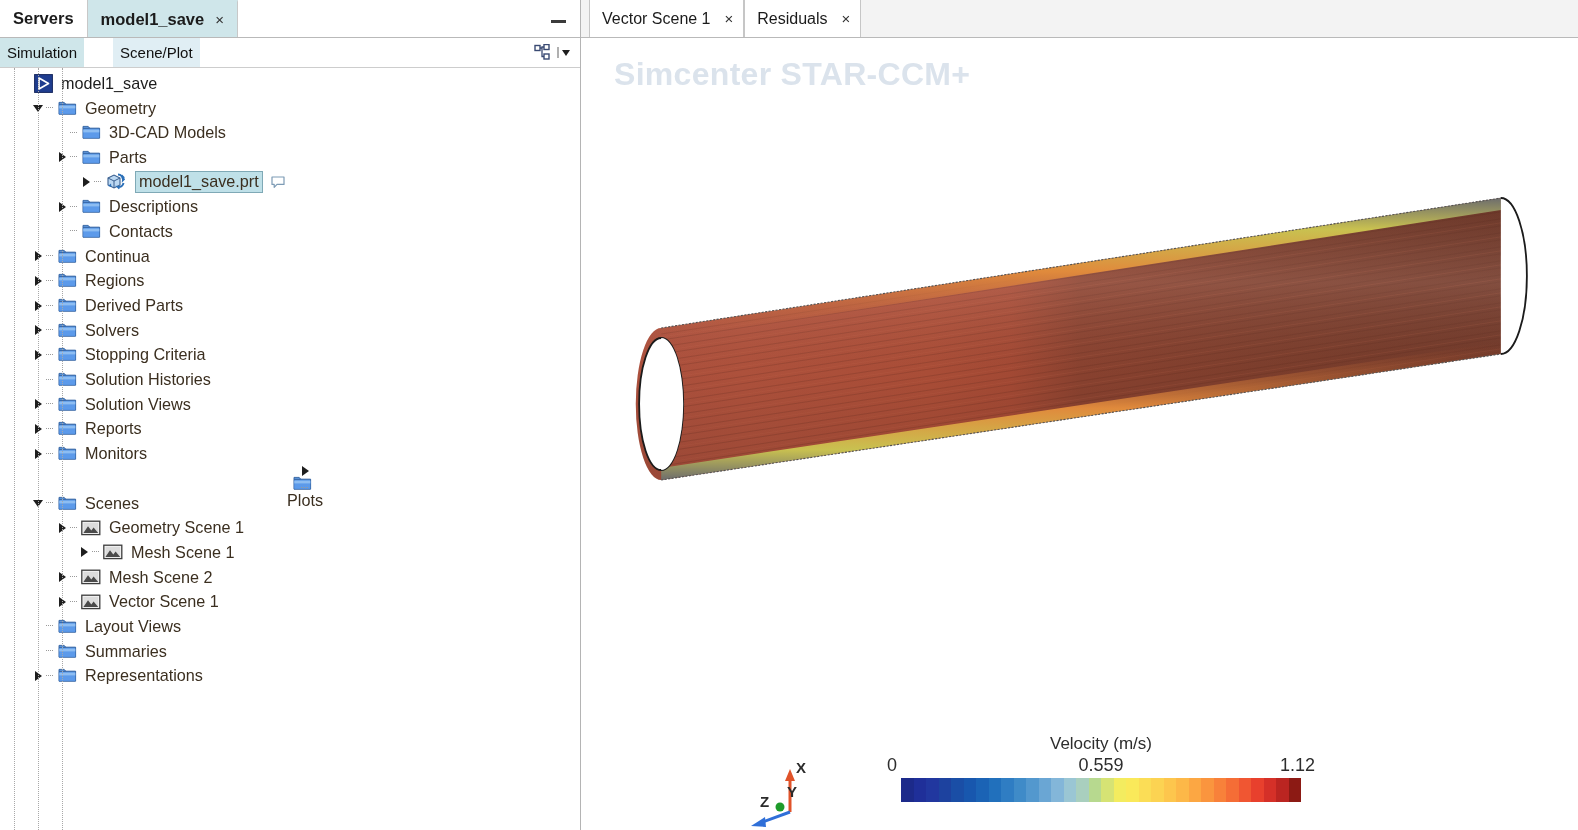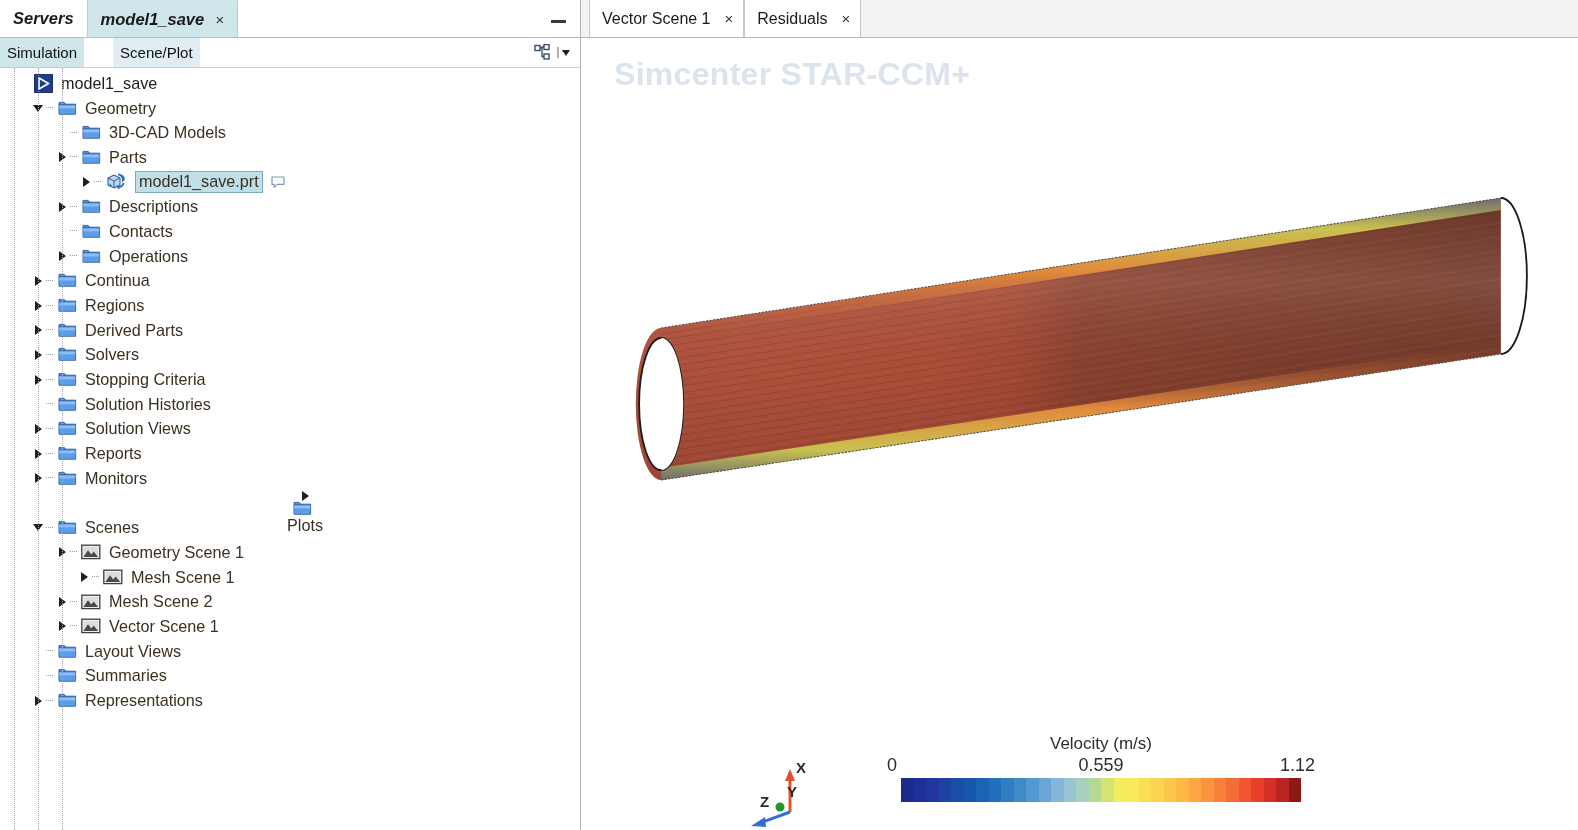--- a/index.html
+++ b/index.html
@@ -43,21 +43,20 @@
     display: flex;
     align-items: center;
     padding: 0 13px;
     font-size: 16.5px;
     font-weight: bold;
     color: #1b1b1b;
     background: #ffffff;
     border-right: 1px solid #c8c8c8;
     position: relative;
     cursor: default;
-    font-style: italic;
   }
   .win-tab.active {
     background: #cfe6ea;
     border-top: 2px solid #cfe6ea;
   }
   .win-tab .tab-close {
     margin-left: 11px;
     font-size: 15px;
     font-weight: normal;
     color: #333;
@@ -435,33 +434,20 @@
           <span class="dash"></span>
           <span class="ico">
             <svg width="19" height="15" viewBox="0 0 19 15">
               <path d="M1 3.2 L1 13.2 L17.6 13.2 L17.6 3.2 Z" fill="#4f8fe0" stroke="#2f5f9e" stroke-width="1"></path>
               <path d="M1 3.2 L1 1.4 L6.2 1.4 L7.6 3.2 Z" fill="#6aa5ea" stroke="#2f5f9e" stroke-width="0.9"></path>
               <path d="M1.3 4.6 L17.3 4.6 L17.3 12.8 L1.3 12.8 Z" fill="#5c9aea"></path>
               <path d="M1.3 4.6 L17.3 4.6 L17.3 7.4 L1.3 7.4 Z" fill="#8dbdf2"></path>
             </svg>
           </span>
           <span class="lbl">Contacts</span>
-        </div>
-        <div class="node" style="padding-left: 54px;">
-          <span class="twisty collapsed"></span>
-          <span class="dash"></span>
-          <span class="ico">
-            <svg width="19" height="15" viewBox="0 0 19 15">
-              <path d="M1 3.2 L1 13.2 L17.6 13.2 L17.6 3.2 Z" fill="#4f8fe0" stroke="#2f5f9e" stroke-width="1"></path>
-              <path d="M1 3.2 L1 1.4 L6.2 1.4 L7.6 3.2 Z" fill="#6aa5ea" stroke="#2f5f9e" stroke-width="0.9"></path>
-              <path d="M1.3 4.6 L17.3 4.6 L17.3 12.8 L1.3 12.8 Z" fill="#5c9aea"></path>
-              <path d="M1.3 4.6 L17.3 4.6 L17.3 7.4 L1.3 7.4 Z" fill="#8dbdf2"></path>
-            </svg>
-          </span>
-          <span class="lbl">Operations</span>
         </div>
         <div class="node" style="padding-left: 30px;">
           <span class="twisty collapsed"></span>
           <span class="dash"></span>
           <span class="ico">
             <svg width="19" height="15" viewBox="0 0 19 15">
               <path d="M1 3.2 L1 13.2 L17.6 13.2 L17.6 3.2 Z" fill="#4f8fe0" stroke="#2f5f9e" stroke-width="1"></path>
               <path d="M1 3.2 L1 1.4 L6.2 1.4 L7.6 3.2 Z" fill="#6aa5ea" stroke="#2f5f9e" stroke-width="0.9"></path>
               <path d="M1.3 4.6 L17.3 4.6 L17.3 12.8 L1.3 12.8 Z" fill="#5c9aea"></path>
               <path d="M1.3 4.6 L17.3 4.6 L17.3 7.4 L1.3 7.4 Z" fill="#8dbdf2"></path>

